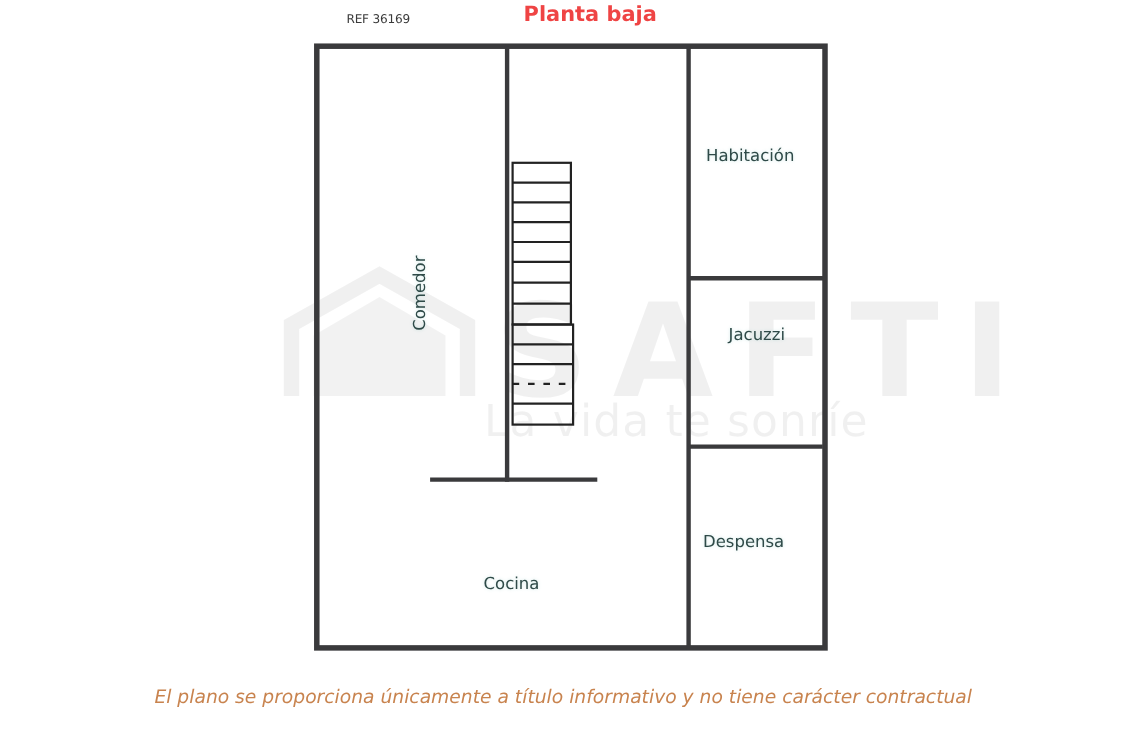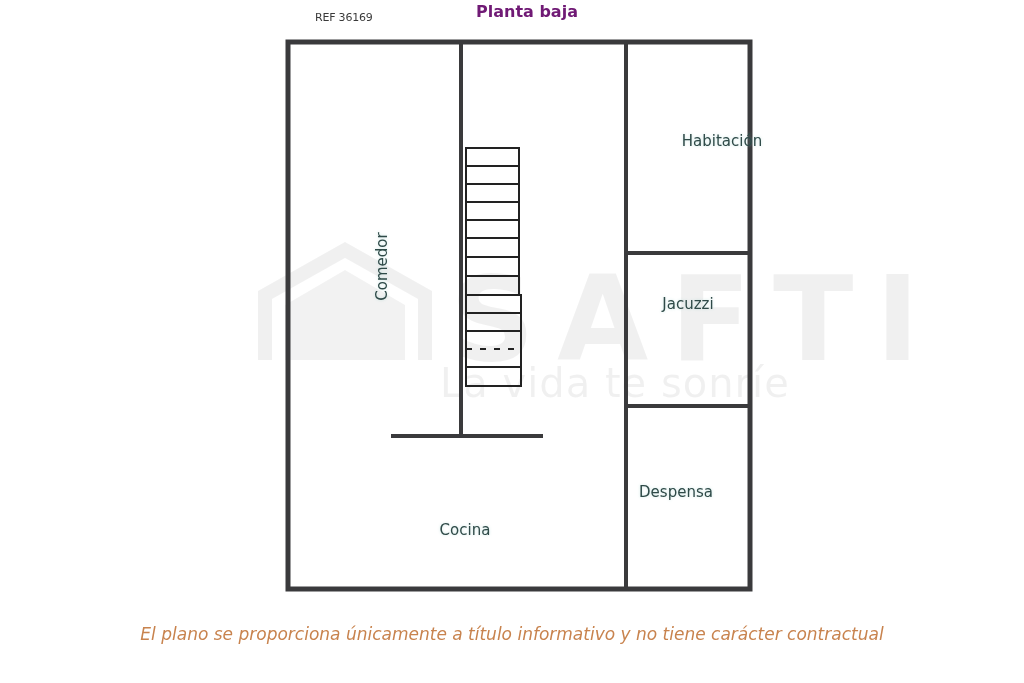--- a/index.html
+++ b/index.html
@@ -1,21 +1,21 @@
 <!DOCTYPE html>
 <html><head>
   <meta charset="utf-8">
   <style>
     html, body { margin: 0; padding: 0; background: #ffffff; }
     body { width: 1024px; height: 683px; position: relative; overflow: hidden; font-family: "DejaVu Sans", sans-serif; }
     .ref { position: absolute; left: 315px; top: 11px; font-size: 11px; color: #3a3a3a; letter-spacing: -0.2px; }
-    .title { position: absolute; left: 476px; top: 2px; font-size: 16px; font-weight: bold; color: #701a75; }
+    .title { position: absolute; left: 476px; top: 2px; font-size: 19px; font-weight: bold; color: #ef4444; }
     .plan { position: absolute; left: 0; top: 0; }
     .label { position: absolute; color: #2f4a48; font-size: 15px; text-align: center; line-height: 25px; text-shadow: 0 0 3px rgba(140,200,195,0.45); }
-    .lbl-hab { left: 628px; top: 129px; width: 108px; padding-left: 40px; }
+    .lbl-hab { left: 628px; top: 129px; width: 108px; }
     .lbl-bano { left: 628px; top: 292px; width: 120px; }
     .lbl-desp { left: 628px; top: 480px; width: 96px; }
     .lbl-cocina { left: 405px; top: 502px; width: 120px; margin-top: 16px; }
     .lbl-comedor { left: 322px; top: 254px; width: 120px; transform: rotate(-90deg); transform-origin: center center; }
     .watermark-brand { position: absolute; left: 430px; top: 250px; font-size: 118px; font-weight: bold; color: rgba(0,0,0,0.06); letter-spacing: 22px; margin-left: 20px; }
     .watermark-slogan { position: absolute; left: 440px; top: 360px; font-size: 40px; color: rgba(0,0,0,0.06); letter-spacing: 1px; }
     .disclaimer { position: absolute; left: 0; width: 1084px; top: 624px; text-align: center; font-size: 17px; font-style: italic; color: #c8834e; }
   </style>
 </head>
 <body>

